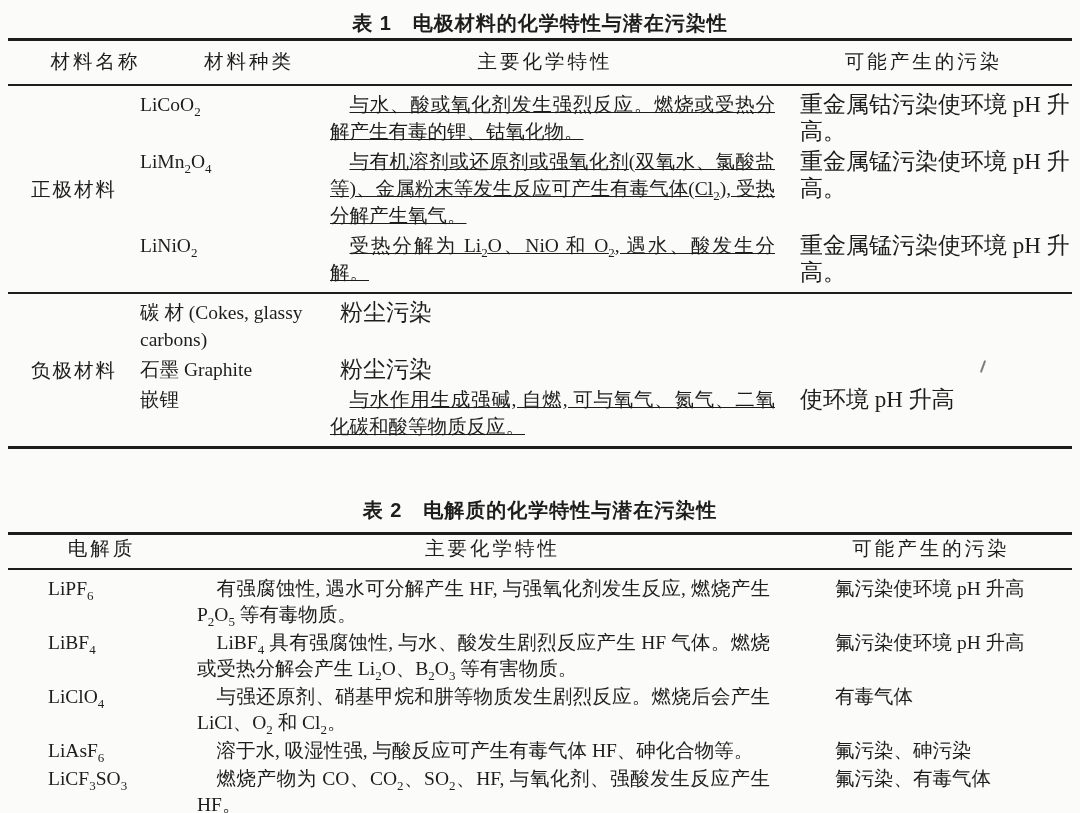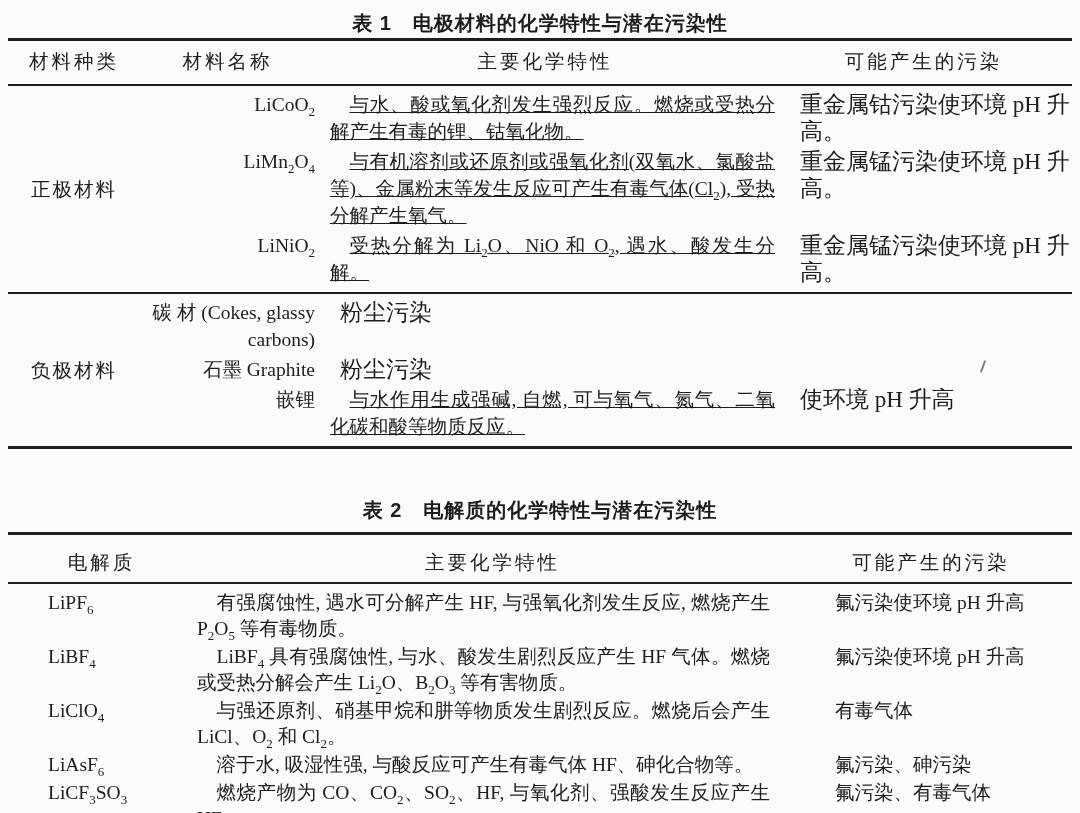--- a/index.html
+++ b/index.html
@@ -24,41 +24,41 @@
     border-top:3px solid var(--ink);
   }
   .t1{border-bottom:3px solid var(--ink);}
   .t2{border-bottom:4px solid var(--ink);}
   .hdr{
     display:flex;align-items:center;
     border-bottom:2px solid var(--ink);
     font-size:19.5px;
   }
   .t1 .hdr{padding:7px 0 9px;}
-  .t2 .hdr{padding:14px 0 6px;align-items:flex-end;}
+  .t2 .hdr{padding:0 0 6px;align-items:flex-end;}
   .hc{text-align:center;letter-spacing:3px;}
   
   .w1{width:132px;}
   .w2{width:175px;}
   .w3{width:460px;}
   .w4{flex:1;}
   
   .e1{width:187px;}
   .e2{width:595px;}
   .e3{flex:1;}
   .sec{display:flex;}
   .sec + .sec{border-top:2px solid var(--ink);}
   .cat{
     width:132px;display:flex;align-items:center;justify-content:center;
     font-size:19.5px;letter-spacing:2px;
   }
   .rows{flex:1;padding:5px 0 6px;}
   .trow{display:flex;margin-bottom:3px;}
   .trow:last-child{margin-bottom:0;}
-  .name{width:175px;text-align:right;font-size:19.5px;line-height:27px;}
+  .name{width:175px;text-align:left;font-size:19.5px;line-height:27px;}
   .traits{
     width:445px;padding-left:15px;
     font-size:19.5px;line-height:27px;
     text-indent:1em;text-align:justify;text-decoration:underline;
   }
   .poll{flex:1;padding-left:25px;font-size:23px;line-height:27px;}
   
   .rows2{padding:6px 0 5px;}
   .rows2 .trow{margin-bottom:2px;justify-content:center;}
   .ename{width:147px;padding-left:40px;font-size:19.5px;line-height:26px;}
@@ -76,22 +76,22 @@
 </style>
 </head>
 <body>
 
 <div class="page">
 
   <div class="tbl-title title1">表 1　电极材料的化学特性与潜在污染性</div>
 
   <div class="tbl t1">
     <div class="hdr">
+      <div class="hc w2">材料名称</div>
       <div class="hc w1">材料种类</div>
-      <div class="hc w2">材料名称</div>
       <div class="hc w3">主要化学特性</div>
       <div class="hc w4">可能产生的污染</div>
     </div>
 
     <div class="sec">
       <div class="cat">正极材料</div>
       <div class="rows">
         <div class="trow">
           <div class="name">LiCoO<sub>2</sub></div>
           <div class="traits">与水、酸或氧化剂发生强烈反应。燃烧或受热分解产生有毒的锂、钴氧化物。</div>

